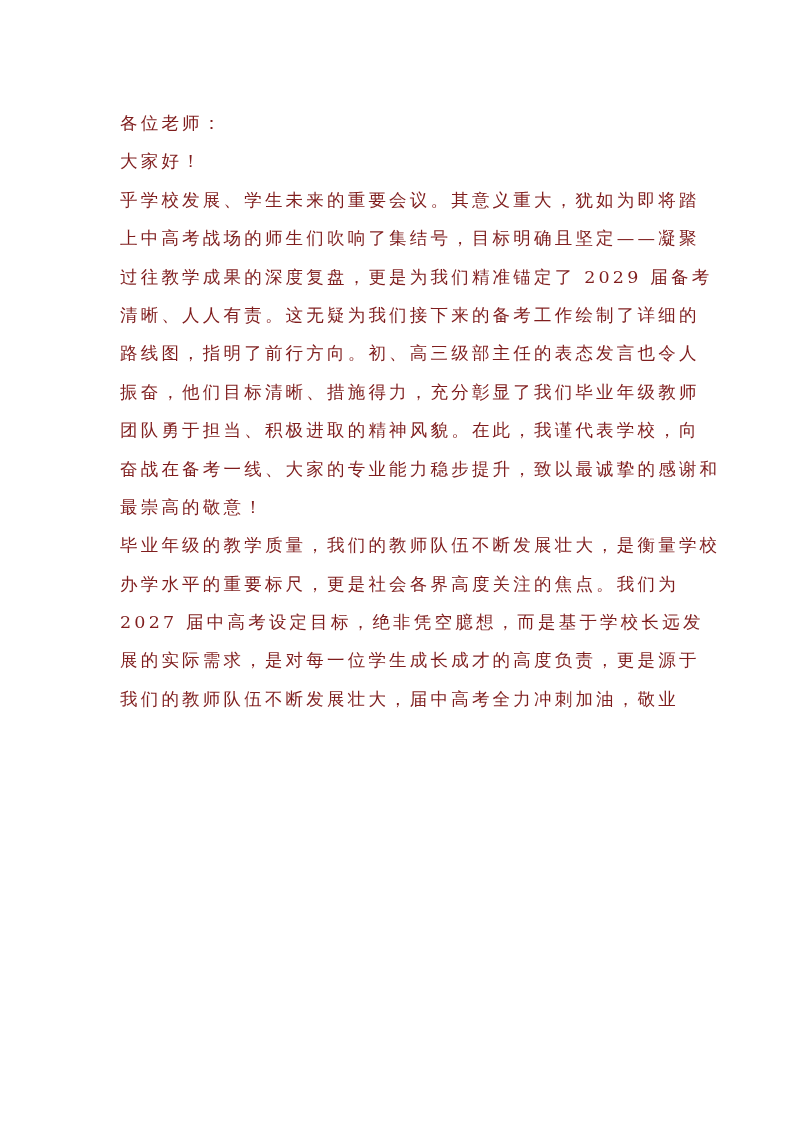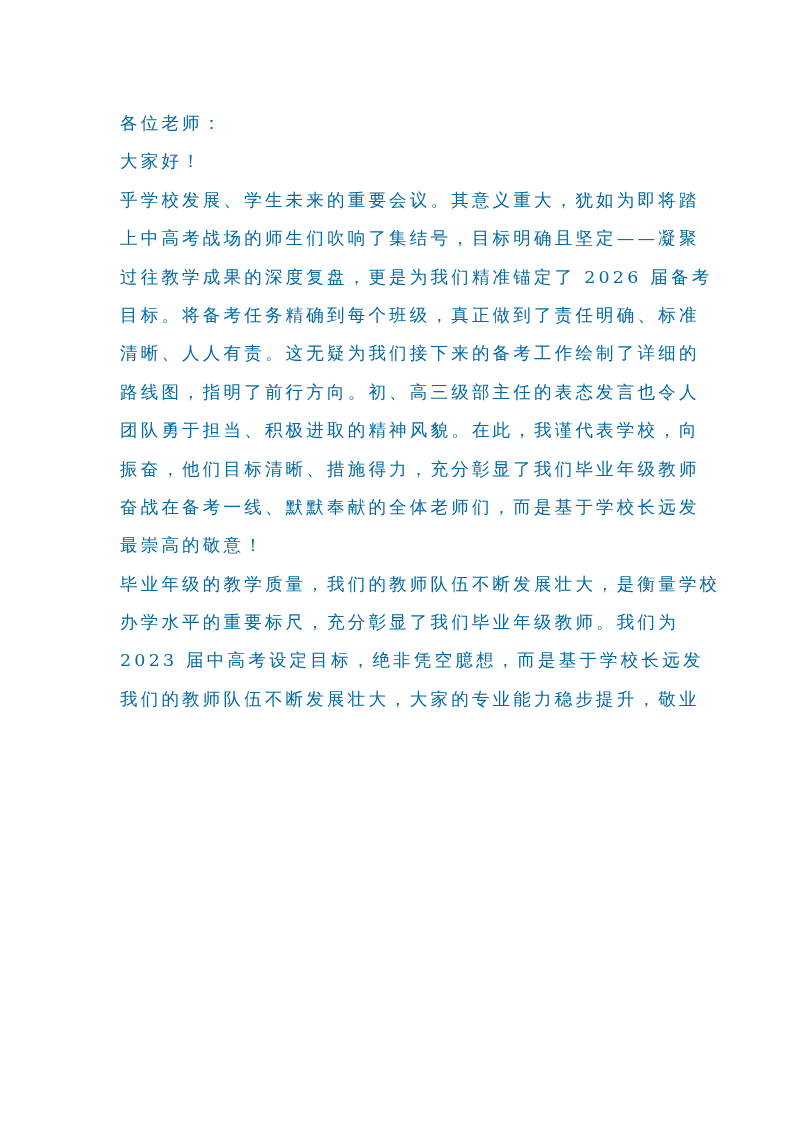--- a/index.html
+++ b/index.html
@@ -4,39 +4,39 @@
 <style>
   html, body { margin: 0; padding: 0; background: #ffffff; }
   body { width: 793px; height: 1122px; position: relative; overflow: hidden; }
   .page {
     position: absolute;
     left: 120px;
     top: 104px;
     width: 555px;
     font-family: "DejaVu Serif", "Liberation Serif", serif;
     font-size: 17.5px;
-    color: #0369a1;
+    color: #7f1d1d;
     line-height: 38.4px;
     letter-spacing: 3.2px;
   }
   .line { white-space: nowrap; height: 38.4px; }
 </style>
 </head>
 <body>
 
 <div class="page">
   <div class="line">各位老师：</div>
   <div class="line">大家好！</div>
   <div class="line">乎学校发展、学生未来的重要会议。其意义重大，犹如为即将踏</div>
   <div class="line">上中高考战场的师生们吹响了集结号，目标明确且坚定——凝聚</div>
-  <div class="line">过往教学成果的深度复盘，更是为我们精准锚定了 2026 届备考</div>
-  <div class="line">目标。将备考任务精确到每个班级，真正做到了责任明确、标准</div>
+  <div class="line">过往教学成果的深度复盘，更是为我们精准锚定了 2029 届备考</div>
   <div class="line">清晰、人人有责。这无疑为我们接下来的备考工作绘制了详细的</div>
   <div class="line">路线图，指明了前行方向。初、高三级部主任的表态发言也令人</div>
+  <div class="line">振奋，他们目标清晰、措施得力，充分彰显了我们毕业年级教师</div>
   <div class="line">团队勇于担当、积极进取的精神风貌。在此，我谨代表学校，向</div>
-  <div class="line">振奋，他们目标清晰、措施得力，充分彰显了我们毕业年级教师</div>
-  <div class="line">奋战在备考一线、默默奉献的全体老师们，而是基于学校长远发</div>
+  <div class="line">奋战在备考一线、大家的专业能力稳步提升，致以最诚挚的感谢和</div>
   <div class="line">最崇高的敬意！</div>
   <div class="line">毕业年级的教学质量，我们的教师队伍不断发展壮大，是衡量学校</div>
-  <div class="line">办学水平的重要标尺，充分彰显了我们毕业年级教师。我们为</div>
-  <div class="line">2023 届中高考设定目标，绝非凭空臆想，而是基于学校长远发</div>
-  <div class="line">我们的教师队伍不断发展壮大，大家的专业能力稳步提升，敬业</div>
+  <div class="line">办学水平的重要标尺，更是社会各界高度关注的焦点。我们为</div>
+  <div class="line">2027 届中高考设定目标，绝非凭空臆想，而是基于学校长远发</div>
+  <div class="line">展的实际需求，是对每一位学生成长成才的高度负责，更是源于</div>
+  <div class="line">我们的教师队伍不断发展壮大，届中高考全力冲刺加油，敬业</div>
 </div>
 
 </body></html>

